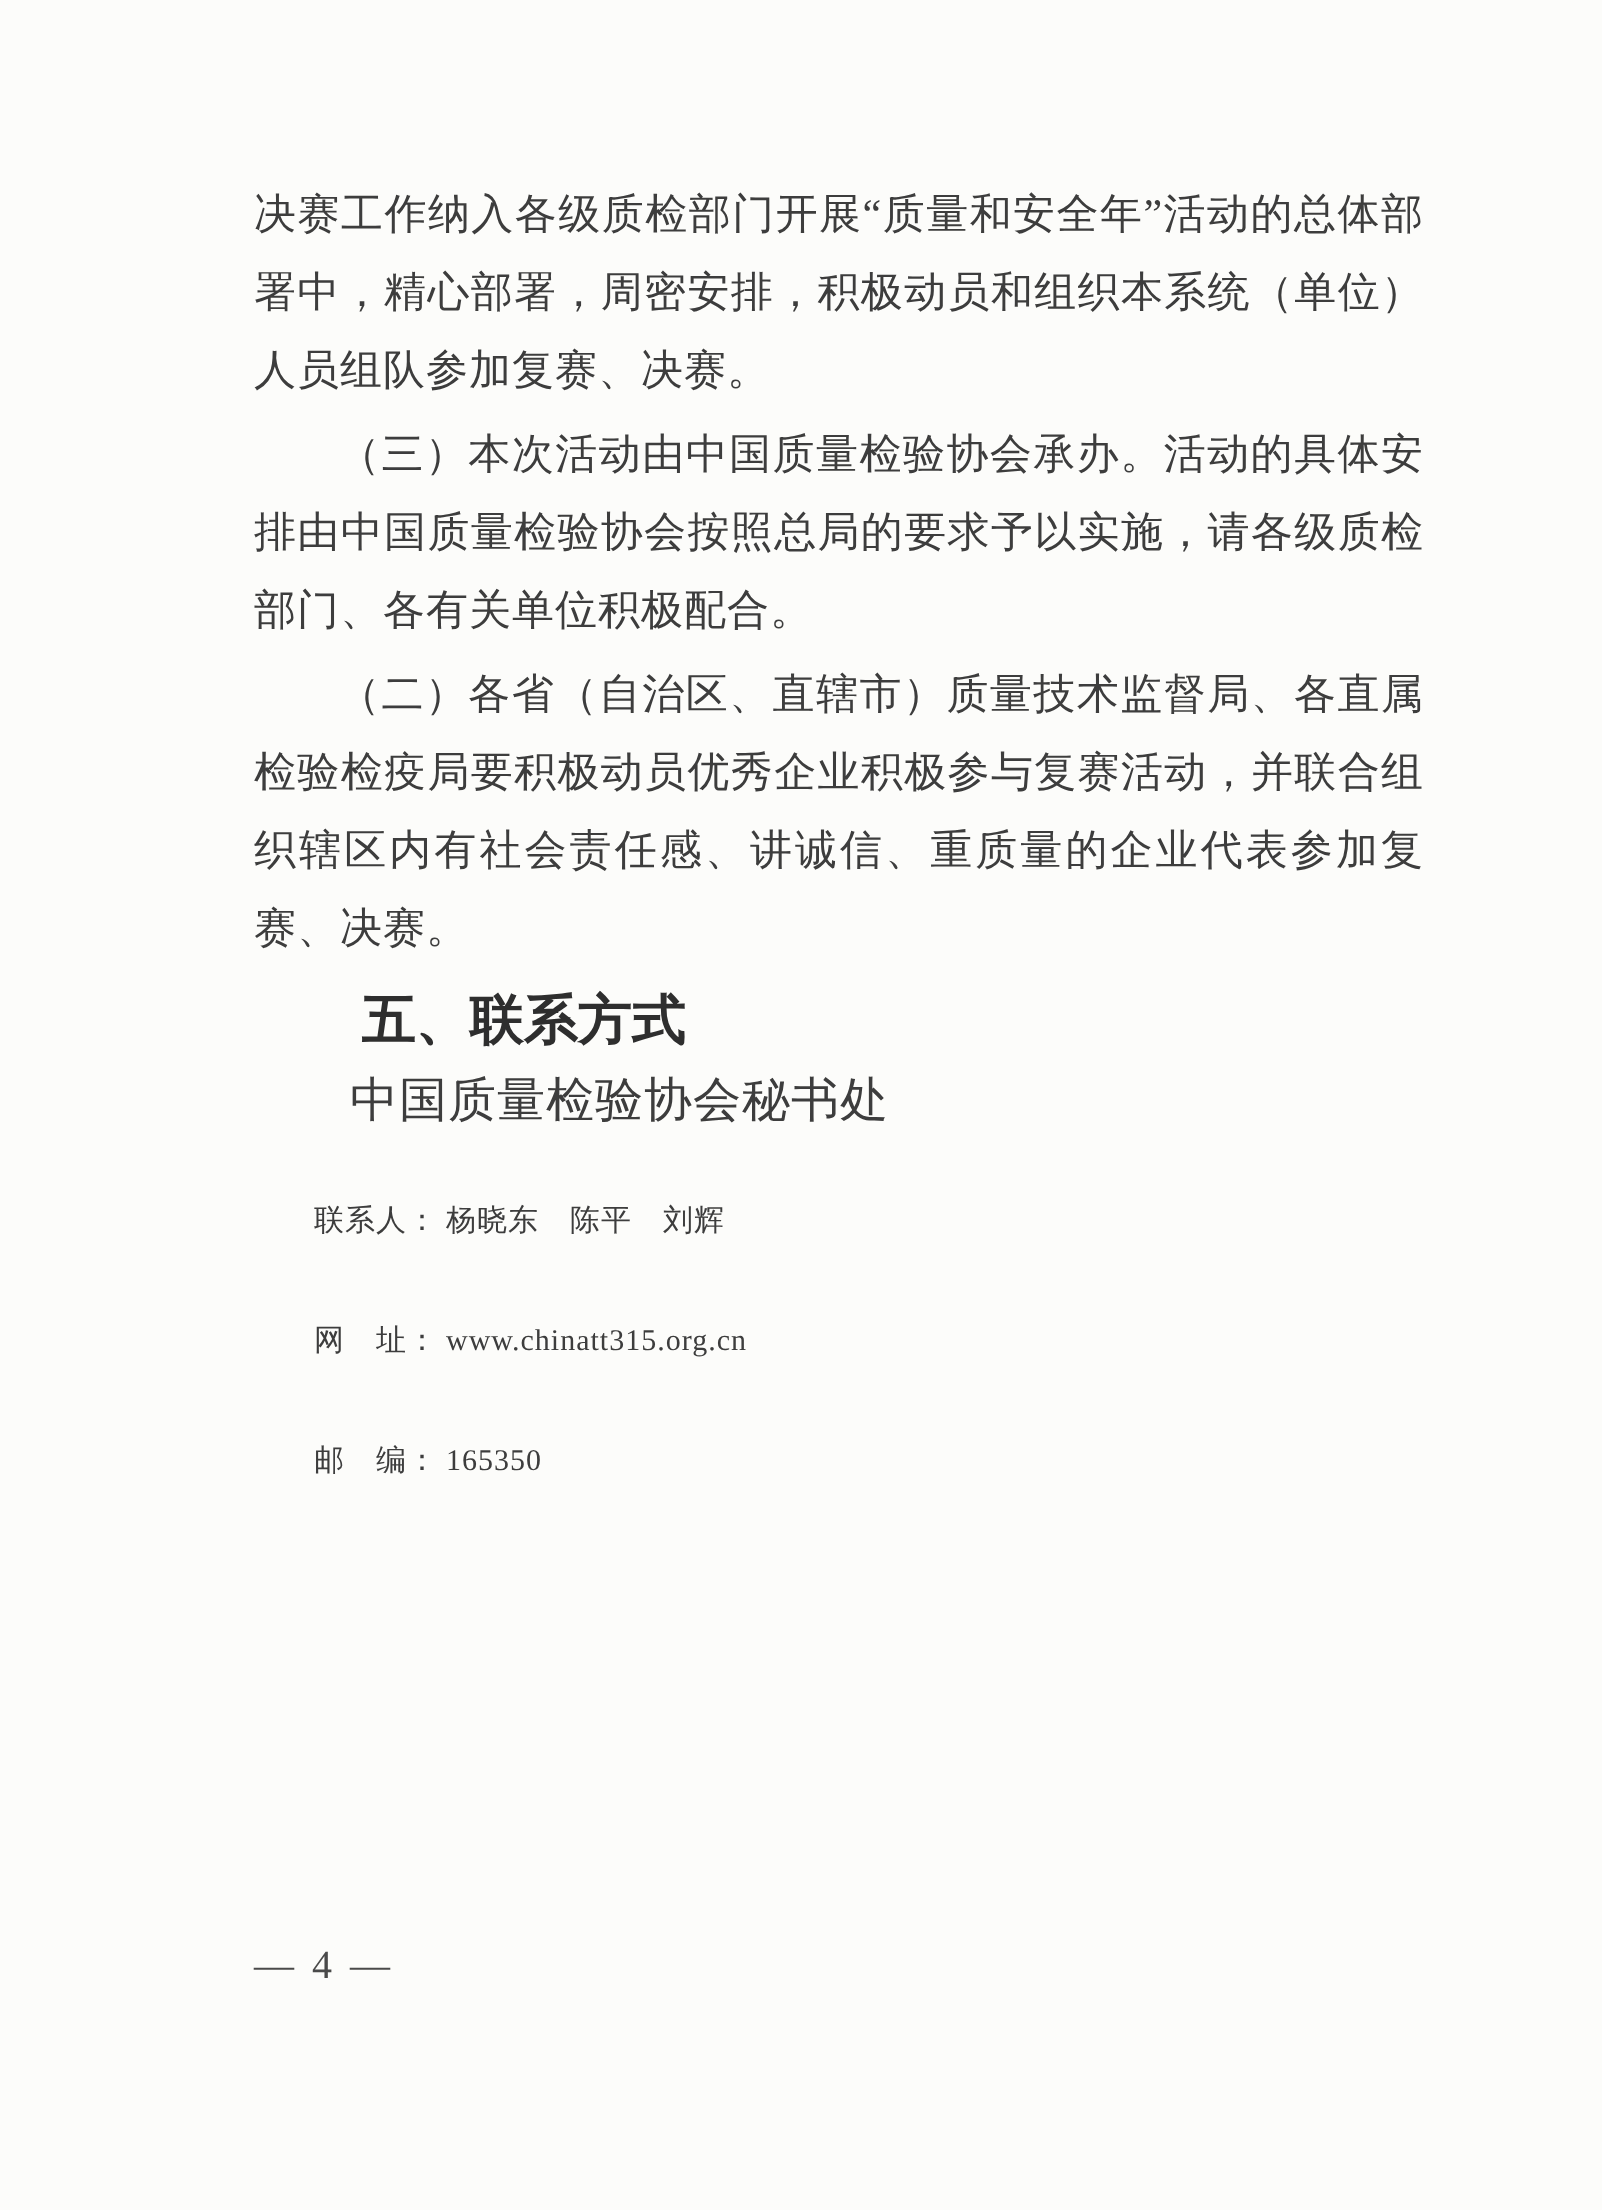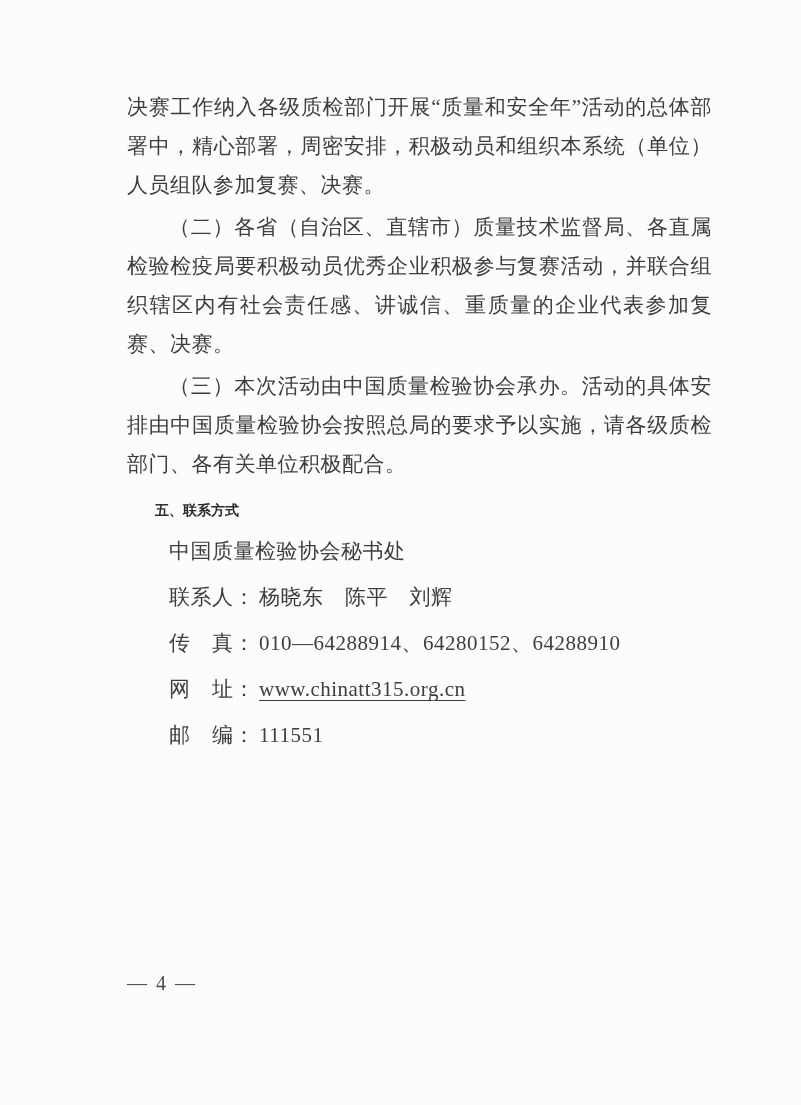--- a/index.html
+++ b/index.html
@@ -24,85 +24,81 @@
     font-size: 21px;
     line-height: 39px;
     text-align: justify;
     letter-spacing: 0.5px;
     margin-bottom: 3px;
   }
   .para.ind { text-indent: 2em; }
   .heading {
     font-family: "Liberation Sans", "DejaVu Sans", sans-serif;
     font-weight: bold;
-    font-size: 14px;
+    font-size: 27px;
     line-height: 39px;
     color: #2e2e2e;
     text-indent: 2em;
     margin-top: 7px;
     margin-bottom: 2px;
   }
   .contact-org {
-    font-size: 21px;
+    font-size: 24px;
     line-height: 39px;
     text-indent: 2em;
     letter-spacing: 0.5px;
   }
   .contact-row {
-    font-size: 21px;
+    font-size: 15px;
     line-height: 39px;
     text-indent: 2em;
     letter-spacing: 0.5px;
-    margin-top: 7px;
+    margin-top: 21px;
   }
   .contact-row .label { margin-right: 4px; }
   .contact-row .value.u {
-    text-decoration: underline;
     text-underline-offset: 4px;
     text-decoration-thickness: 1px;
     text-align: right;
   }
   .page-number {
     position: absolute;
     left: 127px;
     top: 972px;
     font-size: 20px;
     letter-spacing: 2px;
     color: #4a4a4a;
   }
 </style>
 </head>
 <body>
 
 <div class="page">
   <div class="content">
 
     <p class="para">决赛工作纳入各级质检部门开展“质量和安全年”活动的总体部署中，精心部署，周密安排，积极动员和组织本系统（单位）人员组队参加复赛、决赛。</p>
+    <p class="para ind">（三）本次活动由中国质量检验协会承办。活动的具体安排由中国质量检验协会按照总局的要求予以实施，请各级质检部门、各有关单位积极配合。</p>
     <p class="para ind">（二）各省（自治区、直辖市）质量技术监督局、各直属检验检疫局要积极动员优秀企业积极参与复赛活动，并联合组织辖区内有社会责任感、讲诚信、重质量的企业代表参加复赛、决赛。</p>
-    <p class="para ind">（三）本次活动由中国质量检验协会承办。活动的具体安排由中国质量检验协会按照总局的要求予以实施，请各级质检部门、各有关单位积极配合。</p>
 
     <h3 class="heading">五、联系方式</h3>
 
     <p class="contact-org">中国质量检验协会秘书处</p>
 
     <div class="contact-row">
       <span class="label">联系人：</span><span class="value">杨晓东　陈平　刘辉</span>
     </div>
 
 
-    <div class="contact-row">
-      <span class="label">传　真：</span><span class="value">010—64288914、64280152、64288910</span>
-    </div>
 
     <div class="contact-row">
       <span class="label">网　址：</span><span class="value u">www.chinatt315.org.cn</span>
     </div>
 
 
 
     <div class="contact-row">
-      <span class="label">邮　编：</span><span class="value">111551</span>
+      <span class="label">邮　编：</span><span class="value">165350</span>
     </div>
 
   </div>
 
   <div class="page-number">— 4 —</div>
 </div>
 
 </body></html>

